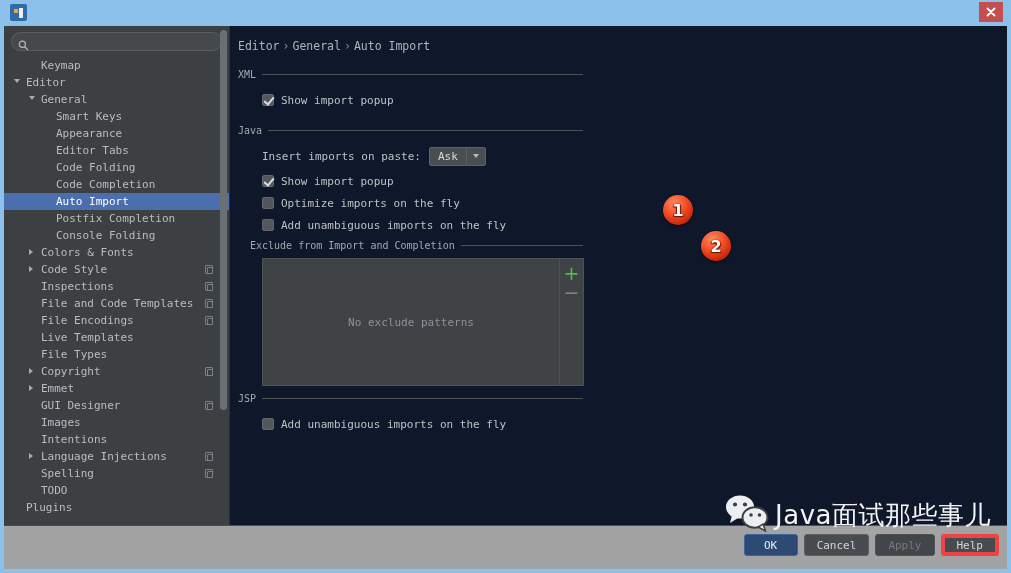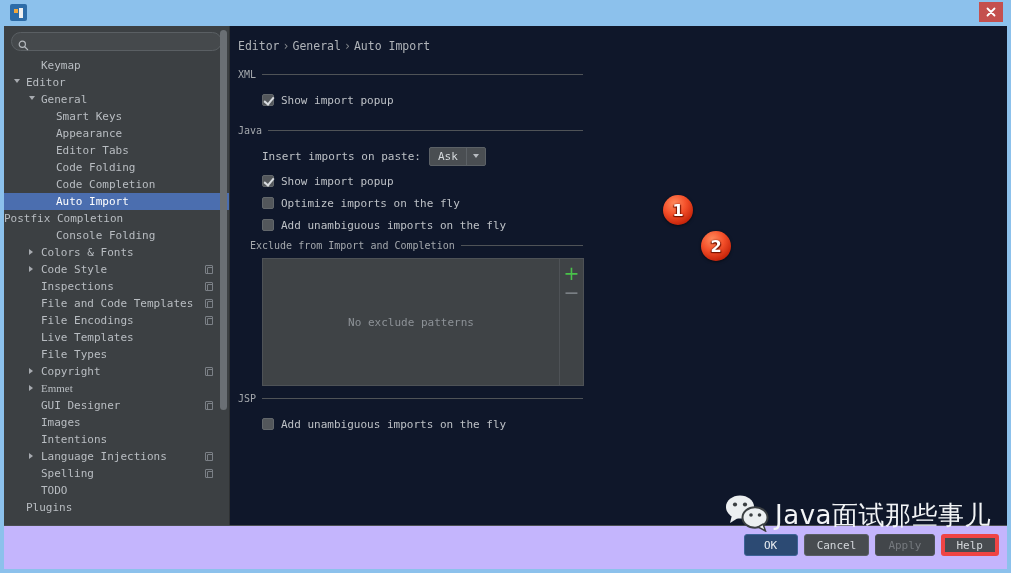--- a/index.html
+++ b/index.html
@@ -296,21 +296,21 @@
     z-index: 20;
   }
   #callout-1 { left: 433px; top: 169px; }
   #callout-2 { left: 471px; top: 205px; }
 
   
   #footer {
     position: absolute;
     left: 0; right: 0; bottom: 0;
     height: 44px;
-    background: #c4b5fd;
+    background: #a3a3a3;
     border-top: 1px solid #4a4e52;
   }
   #btnrow {
     position: absolute;
     right: 8px; top: 8px;
     display: flex;
     gap: 6px;
   }
   .dlgbtn {
     min-width: 54px;
@@ -382,31 +382,31 @@
       <div id="tree">
           <div class="tnode"><span class="lbl" style="margin-left: 37px;">Keymap</span></div>
           <div class="tnode"><span class="arrow open" style="left: 10px;"></span><span class="lbl" style="margin-left: 22px;">Editor</span></div>
           <div class="tnode"><span class="arrow open" style="left: 25px;"></span><span class="lbl" style="margin-left: 37px;">General</span></div>
           <div class="tnode"><span class="lbl" style="margin-left: 52px;">Smart Keys</span></div>
           <div class="tnode"><span class="lbl" style="margin-left: 52px;">Appearance</span></div>
           <div class="tnode"><span class="lbl" style="margin-left: 52px;">Editor Tabs</span></div>
           <div class="tnode"><span class="lbl" style="margin-left: 52px;">Code Folding</span></div>
           <div class="tnode"><span class="lbl" style="margin-left: 52px; text-align: center;">Code Completion</span></div>
           <div class="tnode sel"><span class="lbl" style="margin-left: 52px;">Auto Import</span></div>
-          <div class="tnode"><span class="lbl" style="">Postfix Completion</span></div>
+          <div class="tnode"><span class="lbl" style="margin-left: 52px;">Postfix Completion</span></div>
           <div class="tnode"><span class="lbl" style="margin-left: 52px;">Console Folding</span></div>
           <div class="tnode"><span class="arrow closed" style="left: 25px;"></span><span class="lbl" style="margin-left: 37px;">Colors &amp; Fonts</span></div>
           <div class="tnode"><span class="arrow closed" style="left: 25px;"></span><span class="lbl" style="margin-left: 37px;">Code Style</span><span class="badge-ic"></span></div>
           <div class="tnode"><span class="lbl" style="margin-left: 37px;">Inspections</span><span class="badge-ic"></span></div>
           <div class="tnode"><span class="lbl" style="margin-left: 37px;">File and Code Templates</span><span class="badge-ic"></span></div>
           <div class="tnode"><span class="lbl" style="margin-left: 37px;">File Encodings</span><span class="badge-ic"></span></div>
           <div class="tnode"><span class="lbl" style="margin-left: 37px;">Live Templates</span></div>
           <div class="tnode"><span class="lbl" style="margin-left: 37px;">File Types</span></div>
           <div class="tnode"><span class="arrow closed" style="left: 25px;"></span><span class="lbl" style="margin-left: 37px;">Copyright</span><span class="badge-ic"></span></div>
-          <div class="tnode"><span class="arrow closed" style="left: 25px;"></span><span class="lbl" style="margin-left: 37px; font-family: Liberation Serif, serif;">Emmet</span></div>
+          <div class="tnode"><span class="arrow closed" style="left: 25px;"></span><span class="lbl" style="margin-left: 37px;">Emmet</span></div>
           <div class="tnode"><span class="lbl" style="margin-left: 37px;">GUI Designer</span><span class="badge-ic"></span></div>
           <div class="tnode"><span class="lbl" style="margin-left: 37px;">Images</span></div>
           <div class="tnode"><span class="lbl" style="margin-left: 37px;">Intentions</span></div>
           <div class="tnode"><span class="arrow closed" style="left: 25px;"></span><span class="lbl" style="margin-left: 37px;">Language Injections</span><span class="badge-ic"></span></div>
           <div class="tnode"><span class="lbl" style="margin-left: 37px;">Spelling</span><span class="badge-ic"></span></div>
           <div class="tnode"><span class="lbl" style="margin-left: 37px;">TODO</span></div>
           <div class="tnode"><span class="lbl" style="margin-left: 22px;">Plugins</span></div>
         </div>
       <div id="tree-scrollbar"></div>
     </div>

